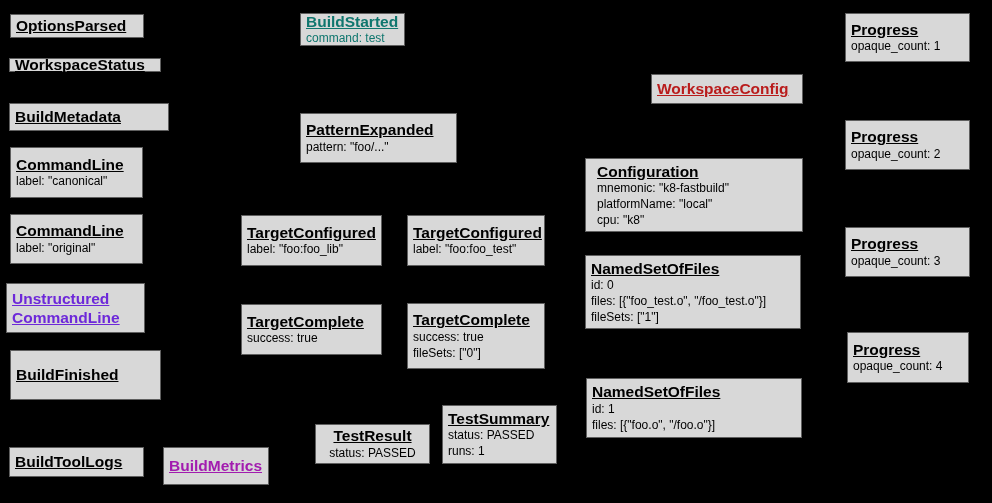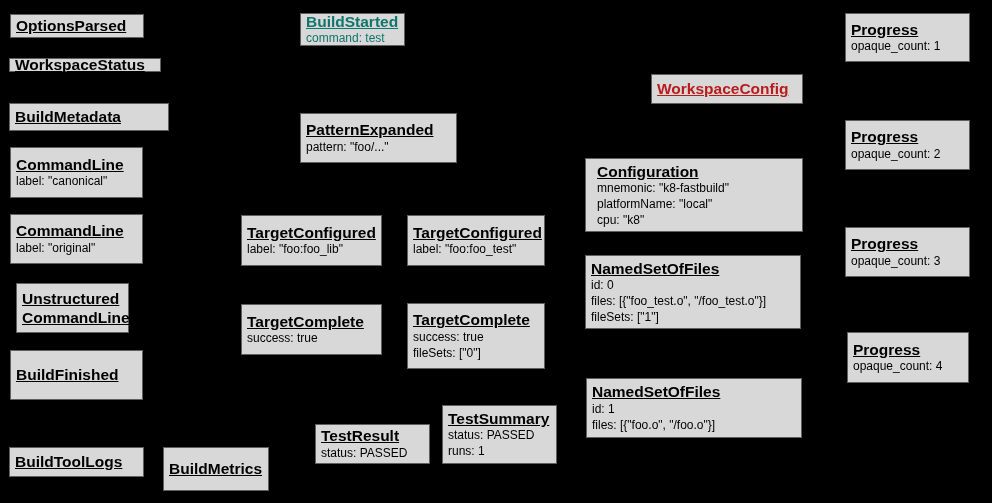--- a/index.html
+++ b/index.html
@@ -59,30 +59,30 @@
       <div class="node-title"><span>BuildMetadata</span></div>
     </div>
     <div class="node" style="left: 10px; top: 147px; width: 133px; height: 51px; background: rgb(216, 216, 216); border-color: rgb(95, 95, 95); color: rgb(0, 0, 0);">
       <div class="node-title"><span>CommandLine</span></div>
       <div class="node-line">label: "canonical"</div>
     </div>
     <div class="node" style="left: 10px; top: 214px; width: 133px; height: 50px; background: rgb(216, 216, 216); border-color: rgb(95, 95, 95); color: rgb(0, 0, 0);">
       <div class="node-title"><span>CommandLine</span></div>
       <div class="node-line">label: "original"</div>
     </div>
-    <div class="node" style="left: 16px; top: 283px; width: 113px; height: 50px; background: rgb(216, 216, 216); border-color: rgb(95, 95, 95); color: #000000;">
+    <div class="node" style="left: 6px; top: 283px; width: 139px; height: 50px; background: rgb(216, 216, 216); border-color: rgb(95, 95, 95); color: #6d28d9;">
       <div class="node-title"><span>Unstructured</span><span>CommandLine</span></div>
     </div>
-    <div class="node" style="left: 10px; top: 350px; width: 133px; height: 50px; background: rgb(216, 216, 216); border-color: rgb(95, 95, 95); color: rgb(0, 0, 0);">
+    <div class="node" style="left: 10px; top: 350px; width: 151px; height: 50px; background: rgb(216, 216, 216); border-color: rgb(95, 95, 95); color: rgb(0, 0, 0);">
       <div class="node-title"><span>BuildFinished</span></div>
     </div>
     <div class="node" style="left: 9px; top: 447px; width: 135px; height: 30px; background: rgb(216, 216, 216); border-color: rgb(95, 95, 95); color: rgb(0, 0, 0); justify-content: center;">
       <div class="node-title"><span>BuildToolLogs</span></div>
     </div>
-    <div class="node" style="left: 163px; top: 447px; width: 106px; height: 44px; background: rgb(216, 216, 216); border-color: rgb(95, 95, 95); color: #000000;">
+    <div class="node" style="left: 163px; top: 447px; width: 106px; height: 38px; background: rgb(216, 216, 216); border-color: rgb(95, 95, 95); color: #a21caf;">
       <div class="node-title"><span>BuildMetrics</span></div>
     </div>
     <div class="node" style="left: 300px; top: 13px; width: 105px; height: 33px; background: rgb(216, 216, 216); border-color: rgb(95, 95, 95); color: #0f766e;">
       <div class="node-title"><span>BuildStarted</span></div>
       <div class="node-line">command: test</div>
     </div>
     <div class="node" style="left: 300px; top: 113px; width: 157px; height: 50px; background: rgb(216, 216, 216); border-color: rgb(95, 95, 95); color: rgb(0, 0, 0);">
       <div class="node-title"><span>PatternExpanded</span></div>
       <div class="node-line">pattern: "foo/..."</div>
     </div>
@@ -96,21 +96,21 @@
     </div>
     <div class="node" style="left: 241px; top: 304px; width: 141px; height: 51px; background: rgb(216, 216, 216); border-color: rgb(95, 95, 95); color: rgb(0, 0, 0);">
       <div class="node-title"><span>TargetComplete</span></div>
       <div class="node-line">success: true</div>
     </div>
     <div class="node" style="left: 407px; top: 303px; width: 138px; height: 66px; background: rgb(216, 216, 216); border-color: rgb(95, 95, 95); color: rgb(0, 0, 0);">
       <div class="node-title"><span>TargetComplete</span></div>
       <div class="node-line">success: true</div>
       <div class="node-line">fileSets: ["0"]</div>
     </div>
-    <div class="node" style="left: 315px; top: 424px; width: 115px; height: 40px; background: rgb(216, 216, 216); border-color: rgb(95, 95, 95); color: rgb(0, 0, 0);">
+    <div class="node" style="left: 315px; top: 424px; width: 115px; height: 40px; background: rgb(216, 216, 216); border-color: rgb(95, 95, 95); color: rgb(0, 0, 0); align-items: center;">
       <div class="node-title"><span>TestResult</span></div>
       <div class="node-line">status: PASSED</div>
     </div>
     <div class="node" style="left: 442px; top: 405px; width: 115px; height: 59px; background: rgb(216, 216, 216); border-color: rgb(95, 95, 95); color: rgb(0, 0, 0);">
       <div class="node-title"><span>TestSummary</span></div>
       <div class="node-line">status: PASSED</div>
       <div class="node-line">runs: 1</div>
     </div>
     <div class="node" style="left: 651px; top: 74px; width: 152px; height: 30px; background: rgb(216, 216, 216); border-color: rgb(95, 95, 95); color: #b91c1c;">
       <div class="node-title"><span>WorkspaceConfig</span></div>

